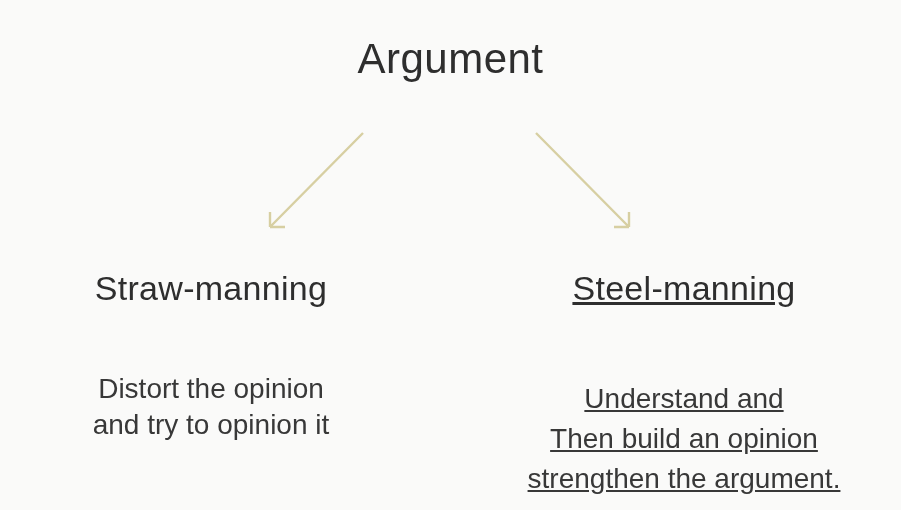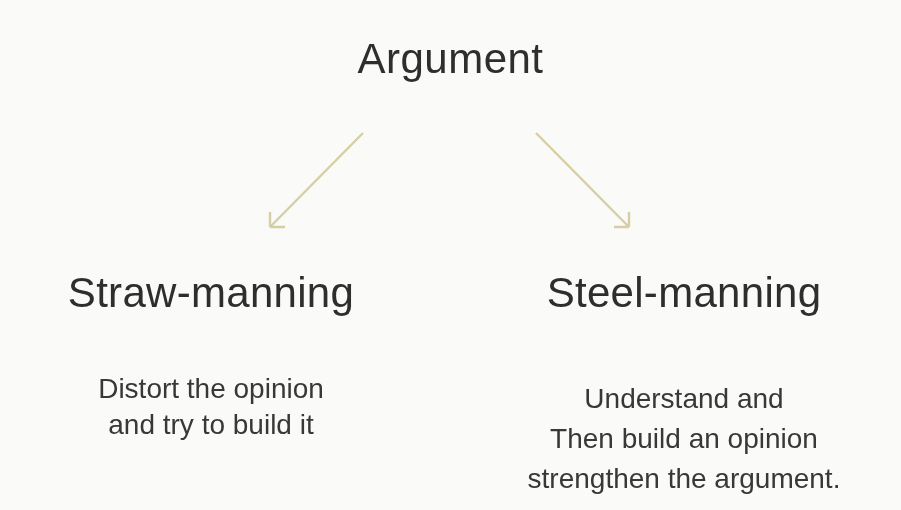--- a/index.html
+++ b/index.html
@@ -34,27 +34,27 @@
   }
   .arrow-layer {
     position: absolute;
     top: 0;
     left: 0;
     width: 901px;
     height: 510px;
     pointer-events: none;
   }
   .branch-left  { left: 20px; }
-  .branch-right { left: 493px; }
+  .branch-right { left: 493px; text-decoration: underline; }
   .branch-title {
     position: absolute;
     top: 270px;
     width: 382px;
     text-align: center;
-    font-size: 42px;
+    font-size: 34px;
     line-height: 1.1;
     font-weight: 400;
     letter-spacing: 0.3px;
   }
   .branch-desc {
     position: absolute;
     width: 382px;
     text-align: center;
     font-size: 28px;
     font-weight: 400;
@@ -80,21 +80,21 @@
 
   <svg class="arrow-layer" viewBox="0 0 901 510">
     <path d="M363,133 L271,226 M270,227 h15 M270,227 v-15" fill="none" stroke-width="2.4" stroke-linecap="butt" stroke="#d7cfa2"></path>
     <path d="M536,133 L628,226 M629,227 h-15 M629,227 v-15" fill="none" stroke-width="2.4" stroke-linecap="butt" stroke="#d7cfa2"></path>
   </svg>
 
   <div class="branch-title branch-left">Straw-manning</div>
 
   <div class="branch-desc branch-desc-left branch-left">
     <span class="desc-line">Distort the opinion</span>
-    <span class="desc-line">and try to build it</span>
+    <span class="desc-line">and try to opinion it</span>
   </div>
 
   <div class="branch-title branch-right">Steel-manning</div>
 
   <div class="branch-desc branch-desc-right branch-right">
     <span class="desc-line">Understand and</span>
     <span class="desc-line">Then build an opinion</span>
     <span class="desc-line">strengthen the argument.</span>
   </div>
 

